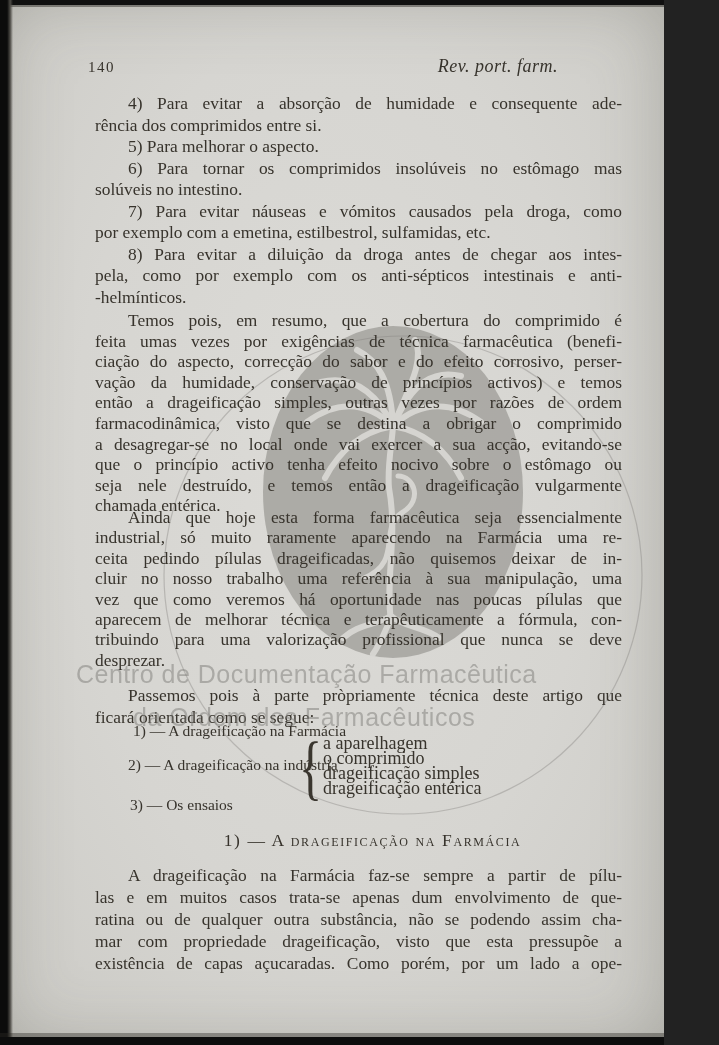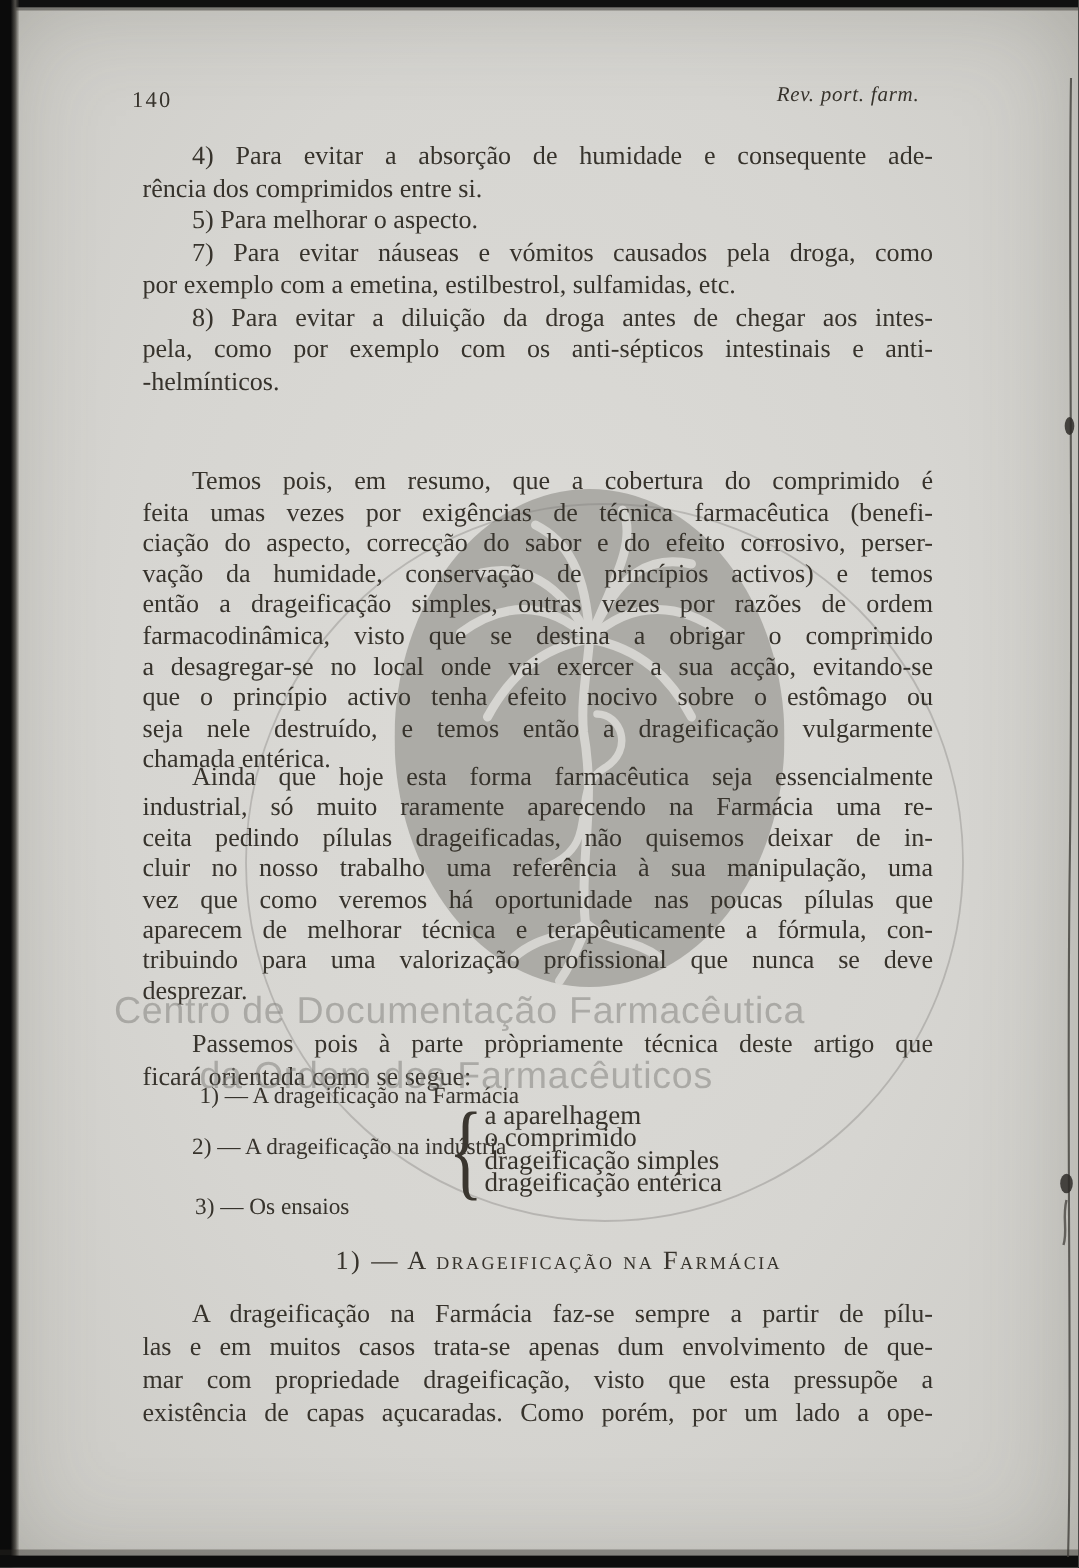--- a/index.html
+++ b/index.html
@@ -1,17 +1,17 @@
 <!DOCTYPE html>
 <html><head>
 <meta charset="utf-8">
 <style>
   html,body{margin:0;padding:0;background:#222;}
   .page{
-    position:relative;width:719px;height:1045px;overflow:hidden;
+    position:relative;width:664px;height:1045px;overflow:hidden;
     background:radial-gradient(ellipse at 50% 45%, #dcdbd7 0%, #d6d5d1 55%, #cbcac5 100%);
     box-shadow:inset 0 0 70px rgba(80,78,70,.28);
     font-family:"Liberation Serif","DejaVu Serif",serif;color:#37332c;
   }
   
   .edge-top{position:absolute;left:0;top:0;width:719px;height:5px;background:#101010;z-index:6;}
   .edge-top2{position:absolute;left:0;top:5px;width:719px;height:2px;background:rgba(40,38,34,.45);z-index:6;}
   .edge-left{position:absolute;left:0;top:0;width:13px;height:1045px;z-index:6;
     background:linear-gradient(90deg,#0b0b0b 0%,#0b0b0b 55%,#4e4c47 78%,rgba(0,0,0,0) 100%);}
   .edge-bottom{position:absolute;left:0;top:1037px;width:719px;height:8px;background:#0d0d0d;z-index:6;}
@@ -19,21 +19,21 @@
   .right-crack{position:absolute;left:0;top:0;z-index:6;}
   
   .wm-ellipse{position:absolute;left:263px;top:326px;width:260px;height:332px;z-index:1;}
   .wm-circle{position:absolute;left:0;top:0;z-index:1;}
   .wm-text{position:absolute;z-index:3;font-family:"Liberation Sans","DejaVu Sans",sans-serif;
     color:#7e7d79;opacity:.5;white-space:nowrap;font-size:25px;letter-spacing:.5px;}
   .wm1{left:76px;top:660px;}
   .wm2{left:133px;top:703px;}
   
   .pagenum{position:absolute;left:88px;top:59px;font-size:15px;letter-spacing:1.5px;z-index:2;}
-  .journal{position:absolute;right:106px;top:56px;font-size:14px;font-style:italic;letter-spacing:.5px;z-index:2;}
+  .journal{position:absolute;right:106px;top:56px;font-size:18px;font-style:italic;letter-spacing:.5px;z-index:2;}
   
   .blk{position:absolute;left:95px;width:527px;z-index:2;font-size:17.4px;}
   .blk-items{top:93px;line-height:21.5px;}
   .blk-temos{top:310px;line-height:20.6px;}
   .blk-ainda{top:507px;line-height:20.4px;}
   .blk-passemos{top:685px;line-height:21.5px;}
   .blk-final{top:864px;line-height:22px;}
   .ln{text-align:justify;text-align-last:justify;}
   .ln.nj{text-align-last:left;}
   .ln.ind{padding-left:33px;}
@@ -84,20 +84,24 @@
 
   <div class="blk blk-items">
     <div>
         <div class="ln ind">4) Para evitar a absorção de humidade e consequente ade-</div>
         <div class="ln nj">rência dos comprimidos entre si.</div>
       </div>
     <div>
         <div class="ln nj ind">5) Para melhorar o aspecto.</div>
       </div>
     <div>
+        <div class="ln ind">6) Para tornar os comprimidos insolúveis no estômago mas</div>
+        <div class="ln nj">solúveis no intestino.</div>
+      </div>
+    <div>
         <div class="ln ind">7) Para evitar náuseas e vómitos causados pela droga, como</div>
         <div class="ln nj">por exemplo com a emetina, estilbestrol, sulfamidas, etc.</div>
       </div>
     <div>
         <div class="ln ind">8) Para evitar a diluição da droga antes de chegar aos intes-</div>
         <div class="ln">pela, como por exemplo com os anti-sépticos intestinais e anti-</div>
         <div class="ln nj">-helmínticos.</div>
       </div>
   </div>
 
@@ -137,20 +141,21 @@
       <div class="ln nj">drageificação simples</div>
       <div class="ln nj">drageificação entérica</div>
     </div>
   <div class="outline-item o3">3) — Os ensaios</div>
 
   <div class="section-heading">1) — A drageificação na Farmácia</div>
 
   <div class="blk blk-final">
       <div class="ln ind">A drageificação na Farmácia faz-se sempre a partir de pílu-</div>
       <div class="ln">las e em muitos casos trata-se apenas dum envolvimento de que-</div>
+      <div class="ln">ratina ou de qualquer outra substância, não se podendo assim cha-</div>
       <div class="ln">mar com propriedade drageificação, visto que esta pressupõe a</div>
       <div class="ln">existência de capas açucaradas. Como porém, por um lado a ope-</div>
     </div>
 
   <div class="wm-text wm1">Centro de Documentação Farmacêutica</div>
   <div class="wm-text wm2">da Ordem dos Farmacêuticos</div>
 
   <div class="edge-top"></div>
   <div class="edge-top2"></div>
   <div class="edge-left"></div>

